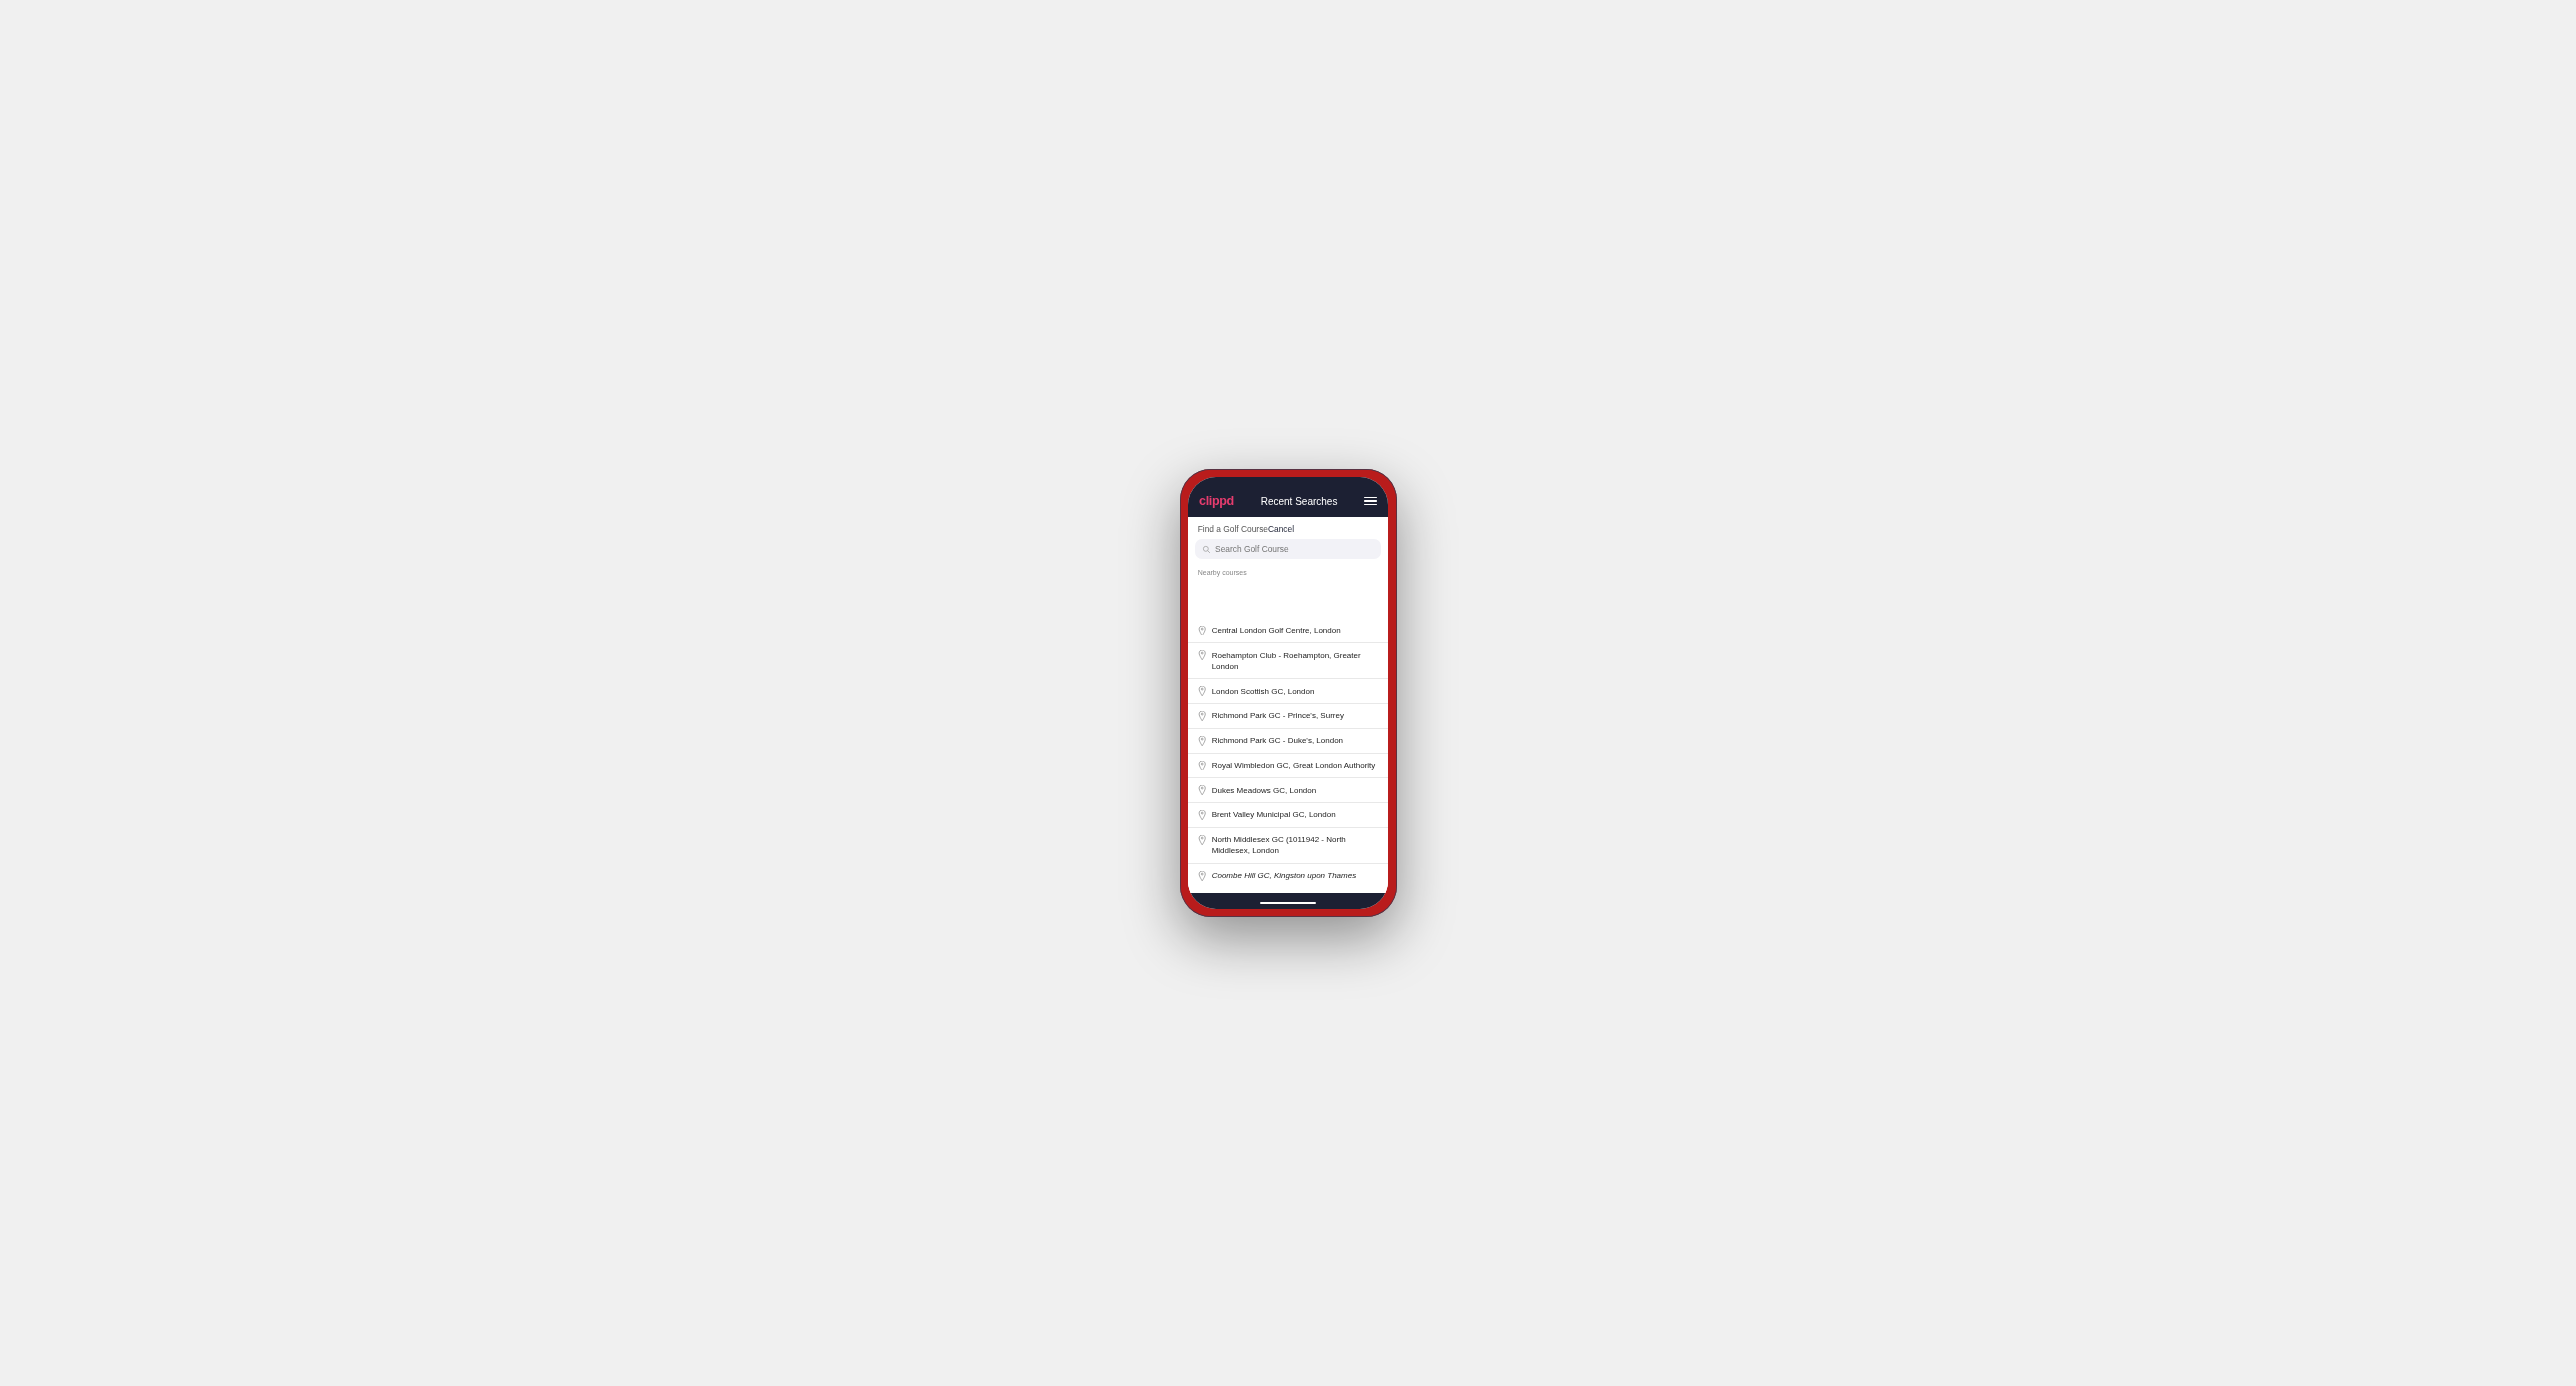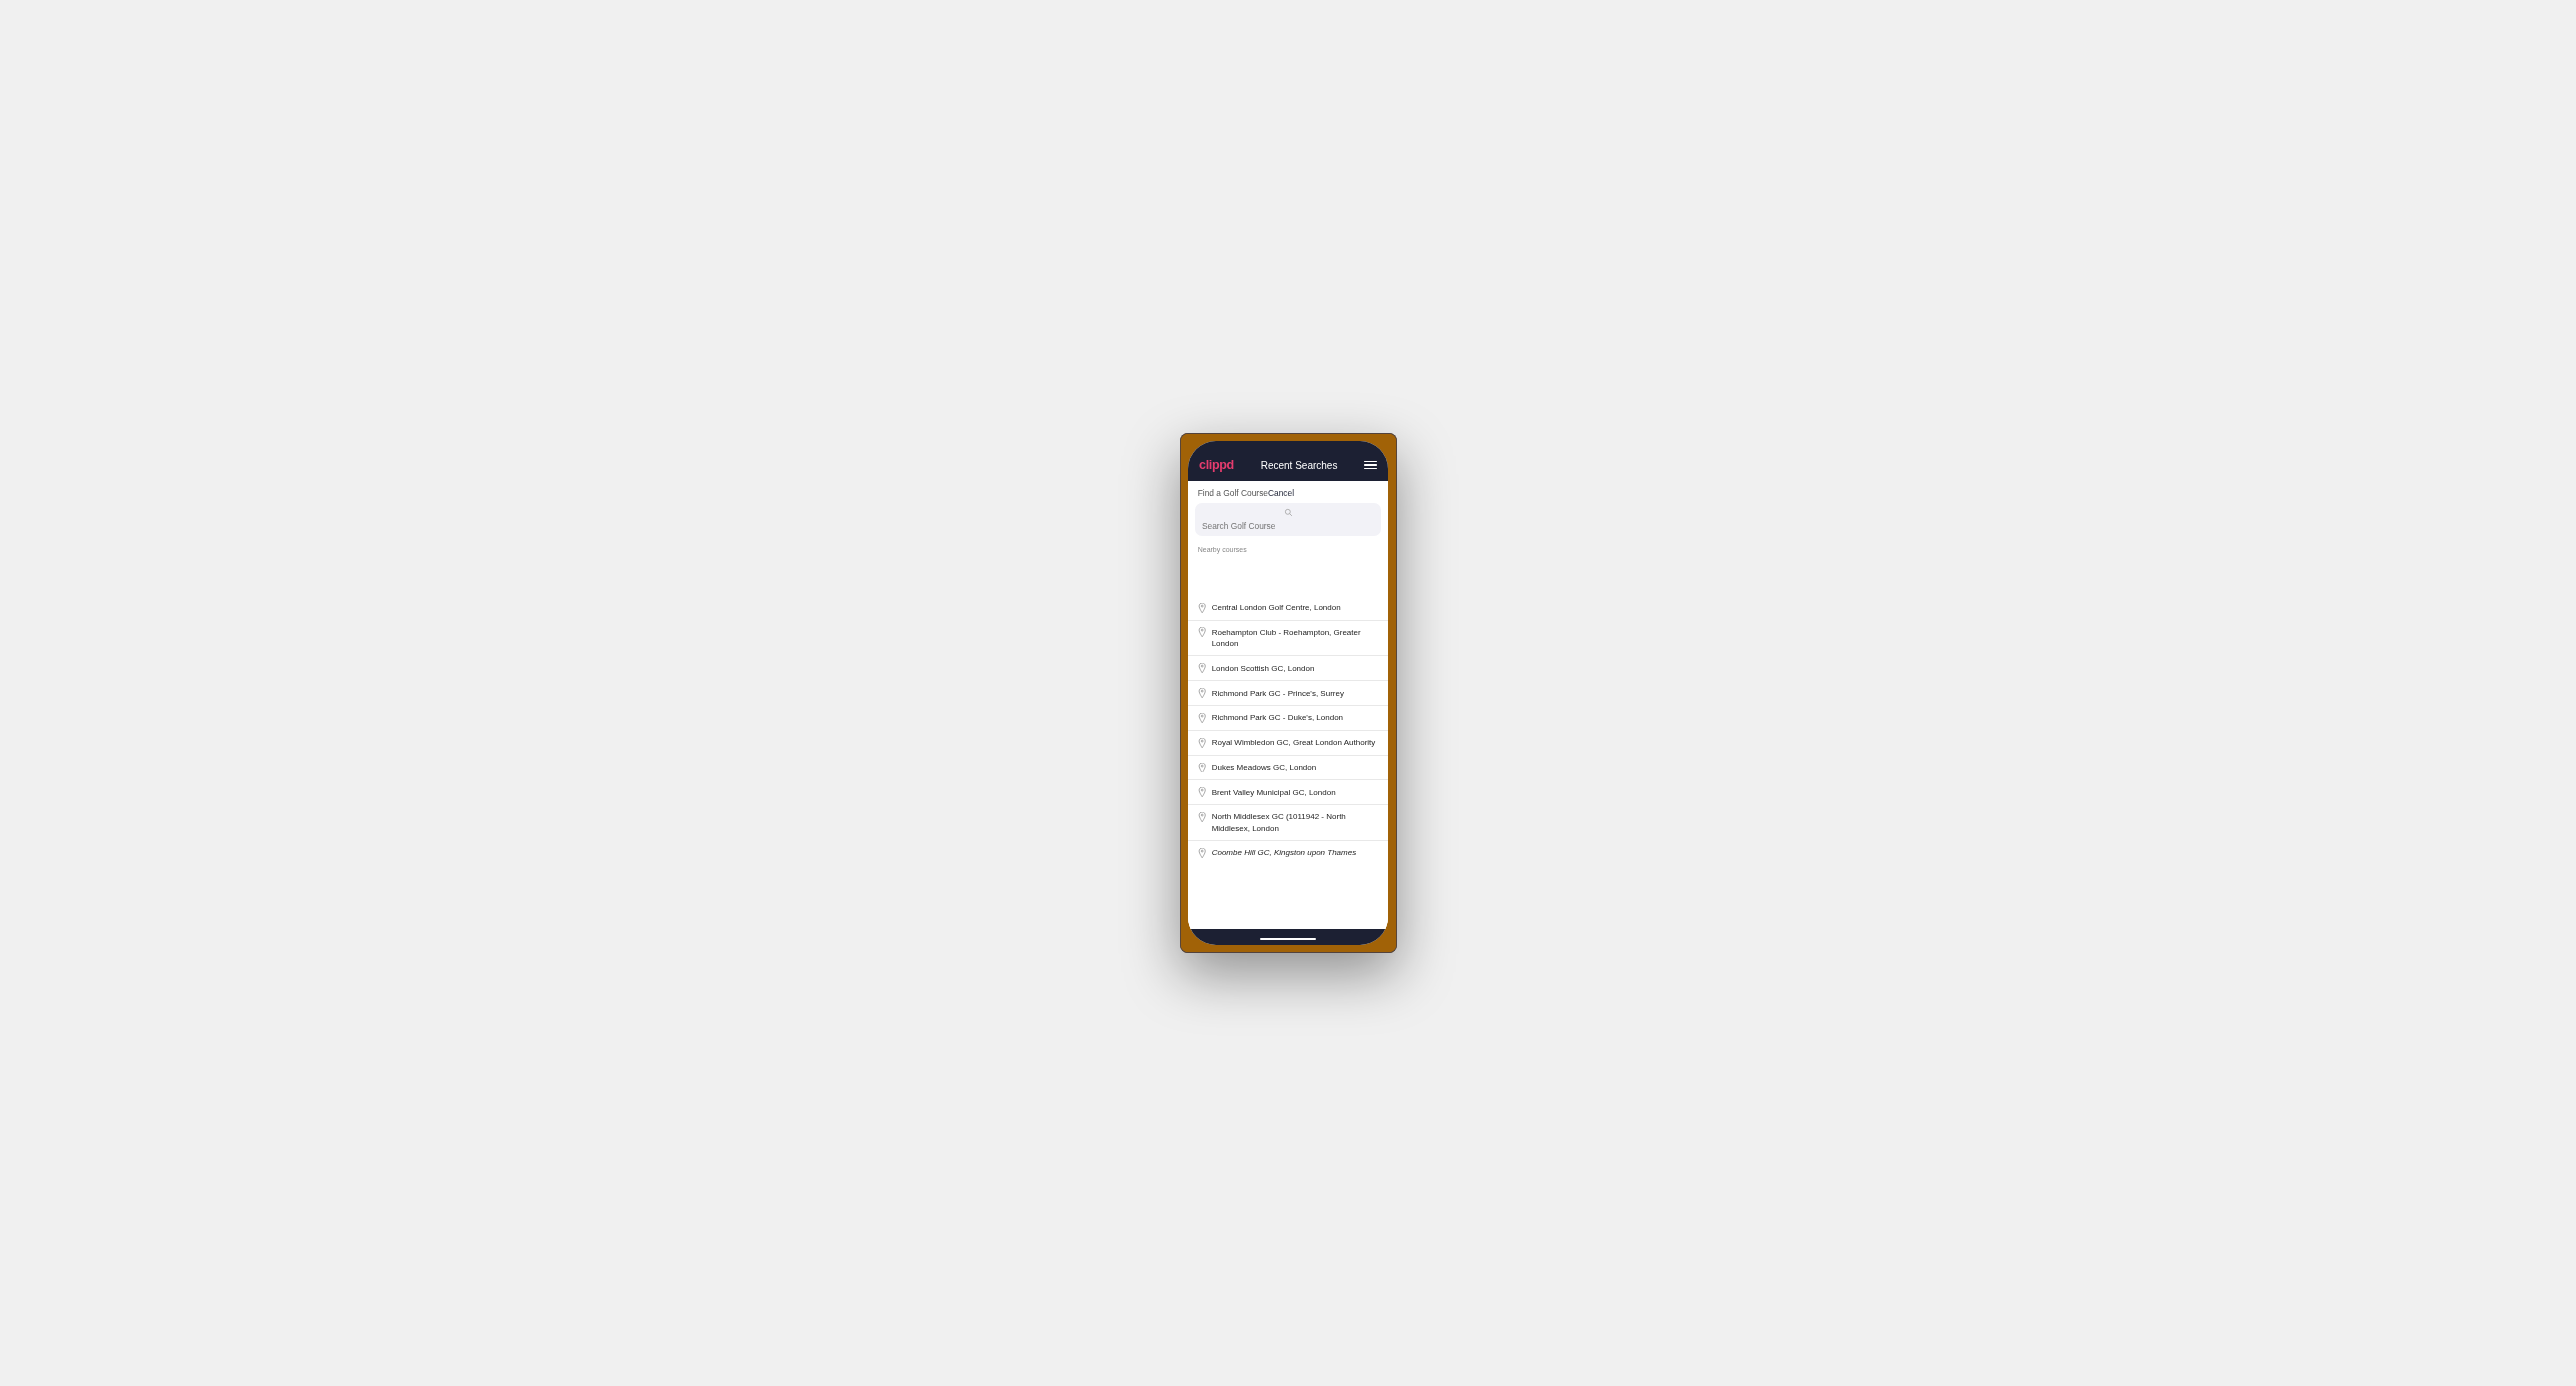--- a/index.html
+++ b/index.html
@@ -6,23 +6,23 @@
     body {
       background: #f0f0f0;
       display: flex;
       justify-content: center;
       align-items: center;
       min-height: 100vh;
       font-family: -apple-system, BlinkMacSystemFont, 'Helvetica Neue', sans-serif;
     }
     .phone-outer {
       width: 217px;
-      height: 520px;
-      background: #a16207;
-      border-radius: 8px;
+      height: 448px;
+      background: #b91c1c;
+      border-radius: 31px;
       padding: 8.4px;
       box-shadow: 0 21px 56px rgba(0,0,0,0.4), inset 0 0 0 0.7px #3a3a50;
       position: relative;
       display: flex;
       flex-direction: column;
     }
     .phone-inner {
       flex: 1;
       background: #fff;
       border-radius: 28px;
@@ -92,21 +92,20 @@
       border: none;
     }
     .search-box {
       margin: 0 7px 5.6px 7px;
       display: flex;
       align-items: center;
       background: #f2f2f7;
       border-radius: 7px;
       padding: 4.9px 7px;
       gap: 4.2px;
-      flex-direction: column;
     }
     .search-icon-svg {
       width: 9px;
       height: 9px;
       color: #aaa;
       flex-shrink: 0;
     }
     .search-input {
       border: none;
       background: transparent;

